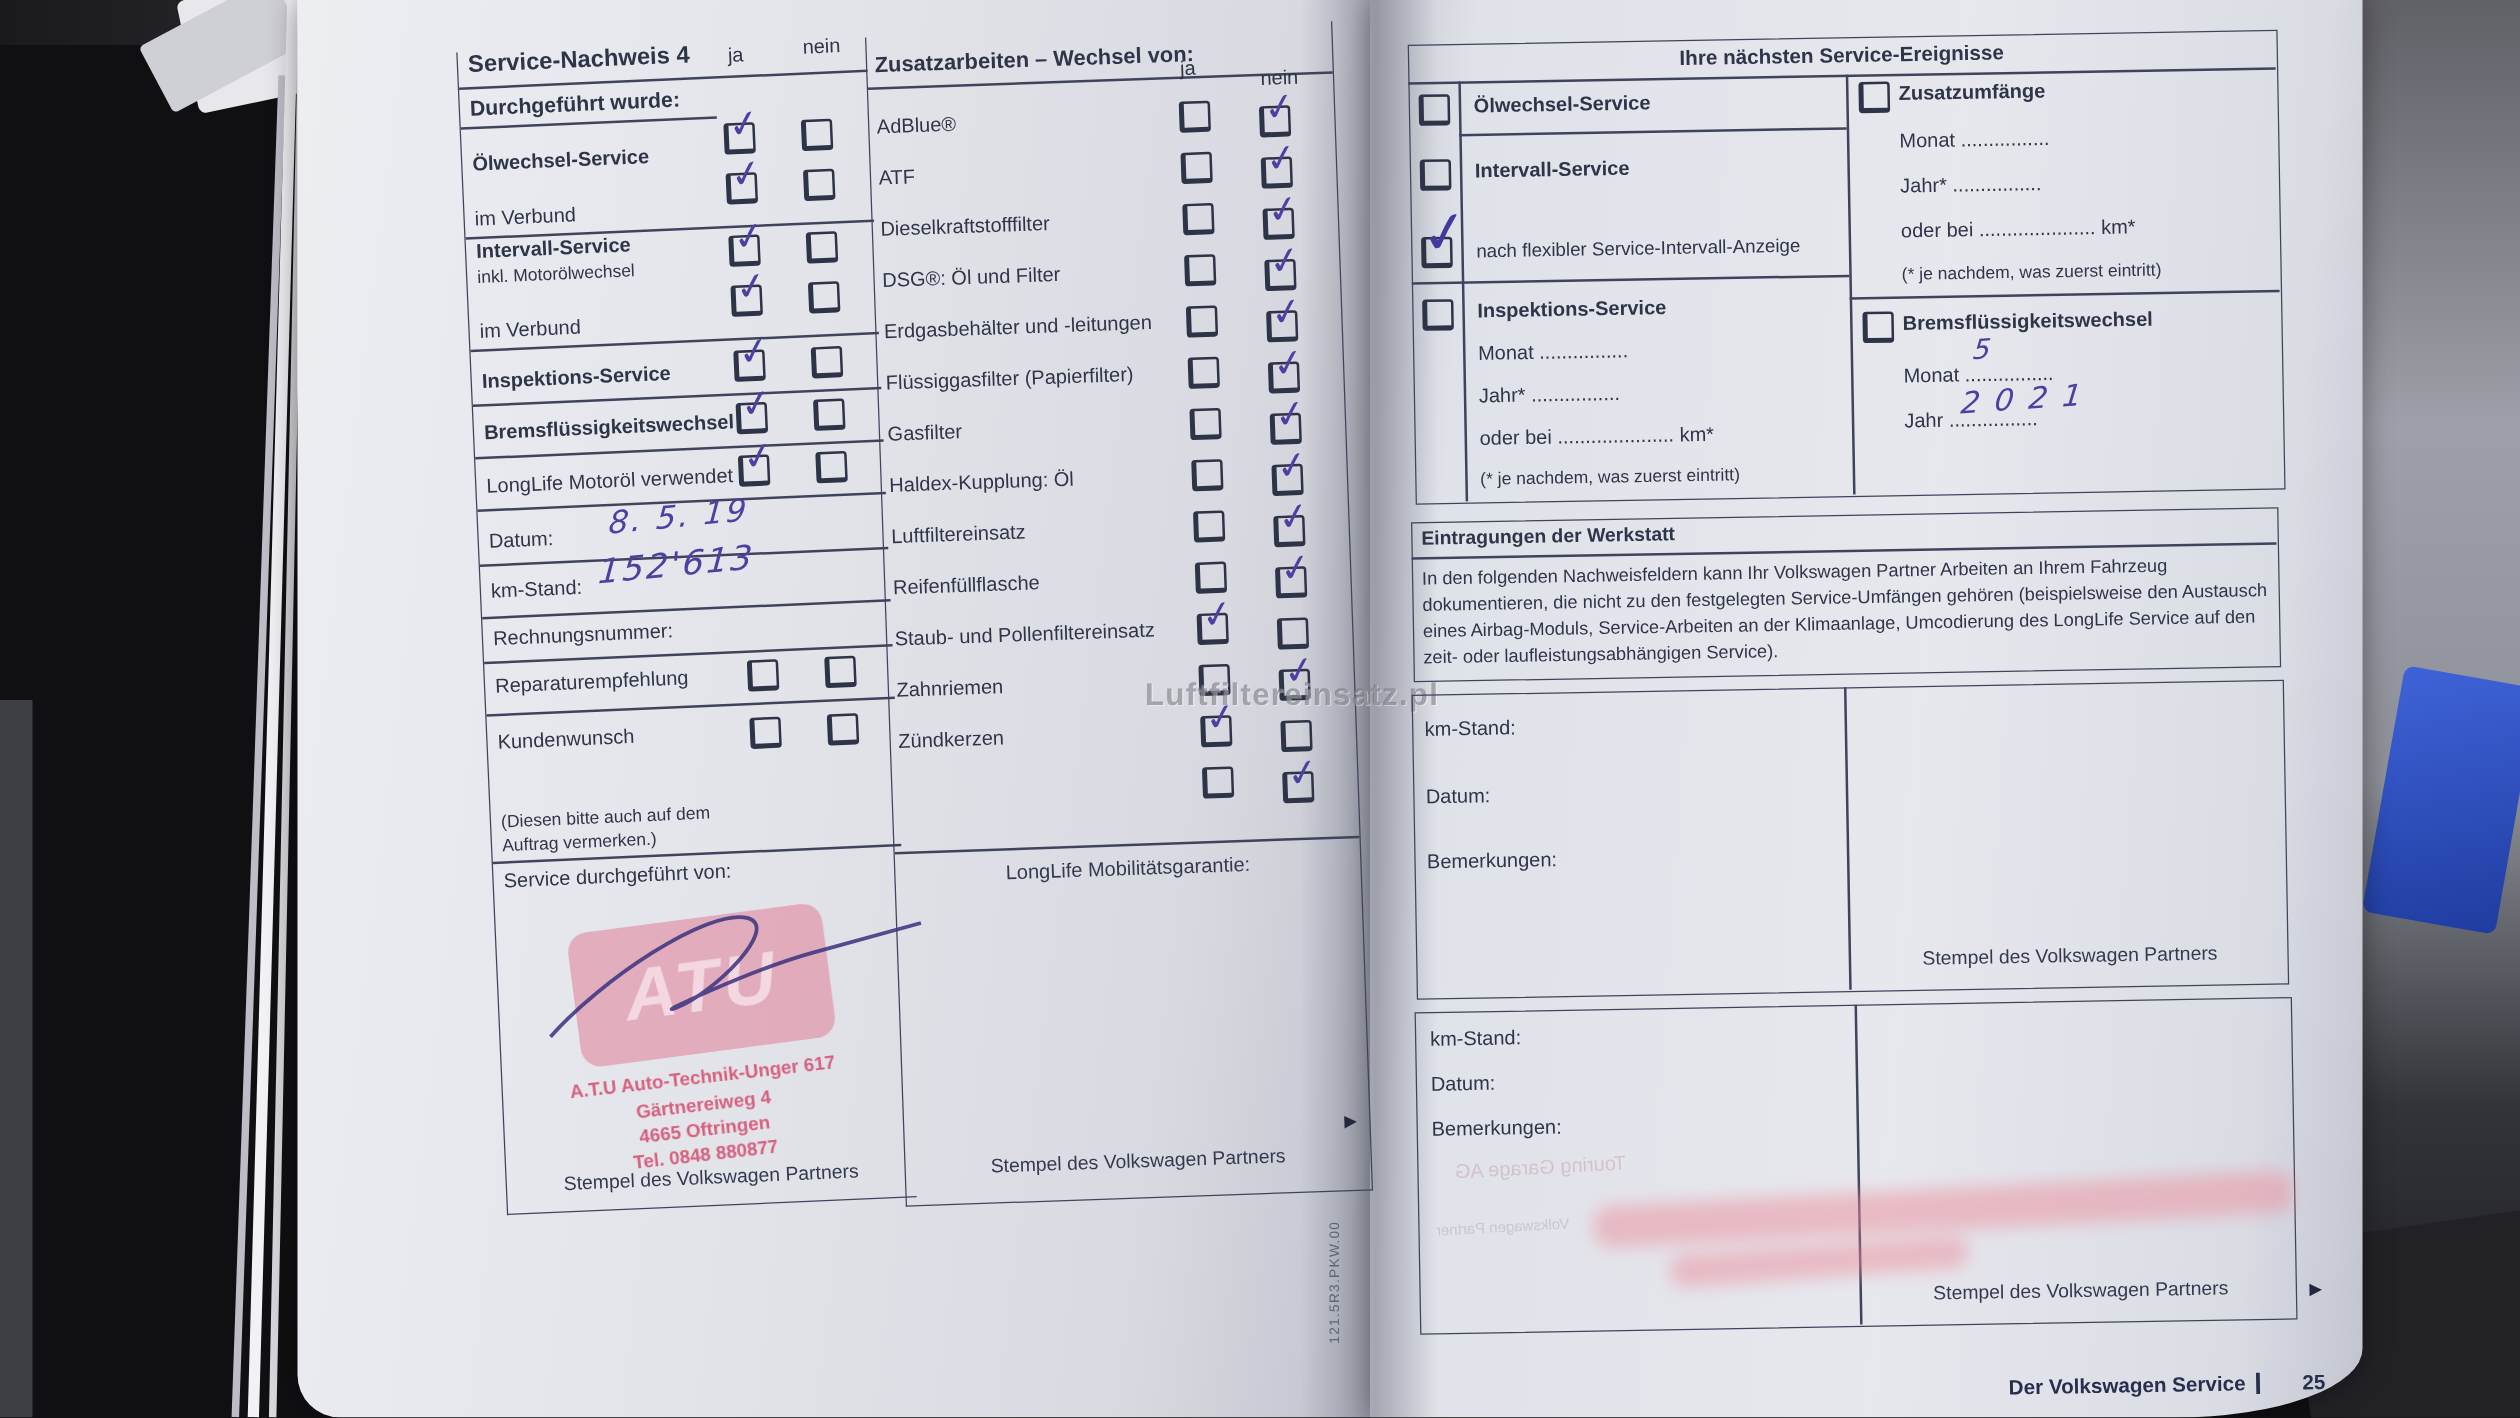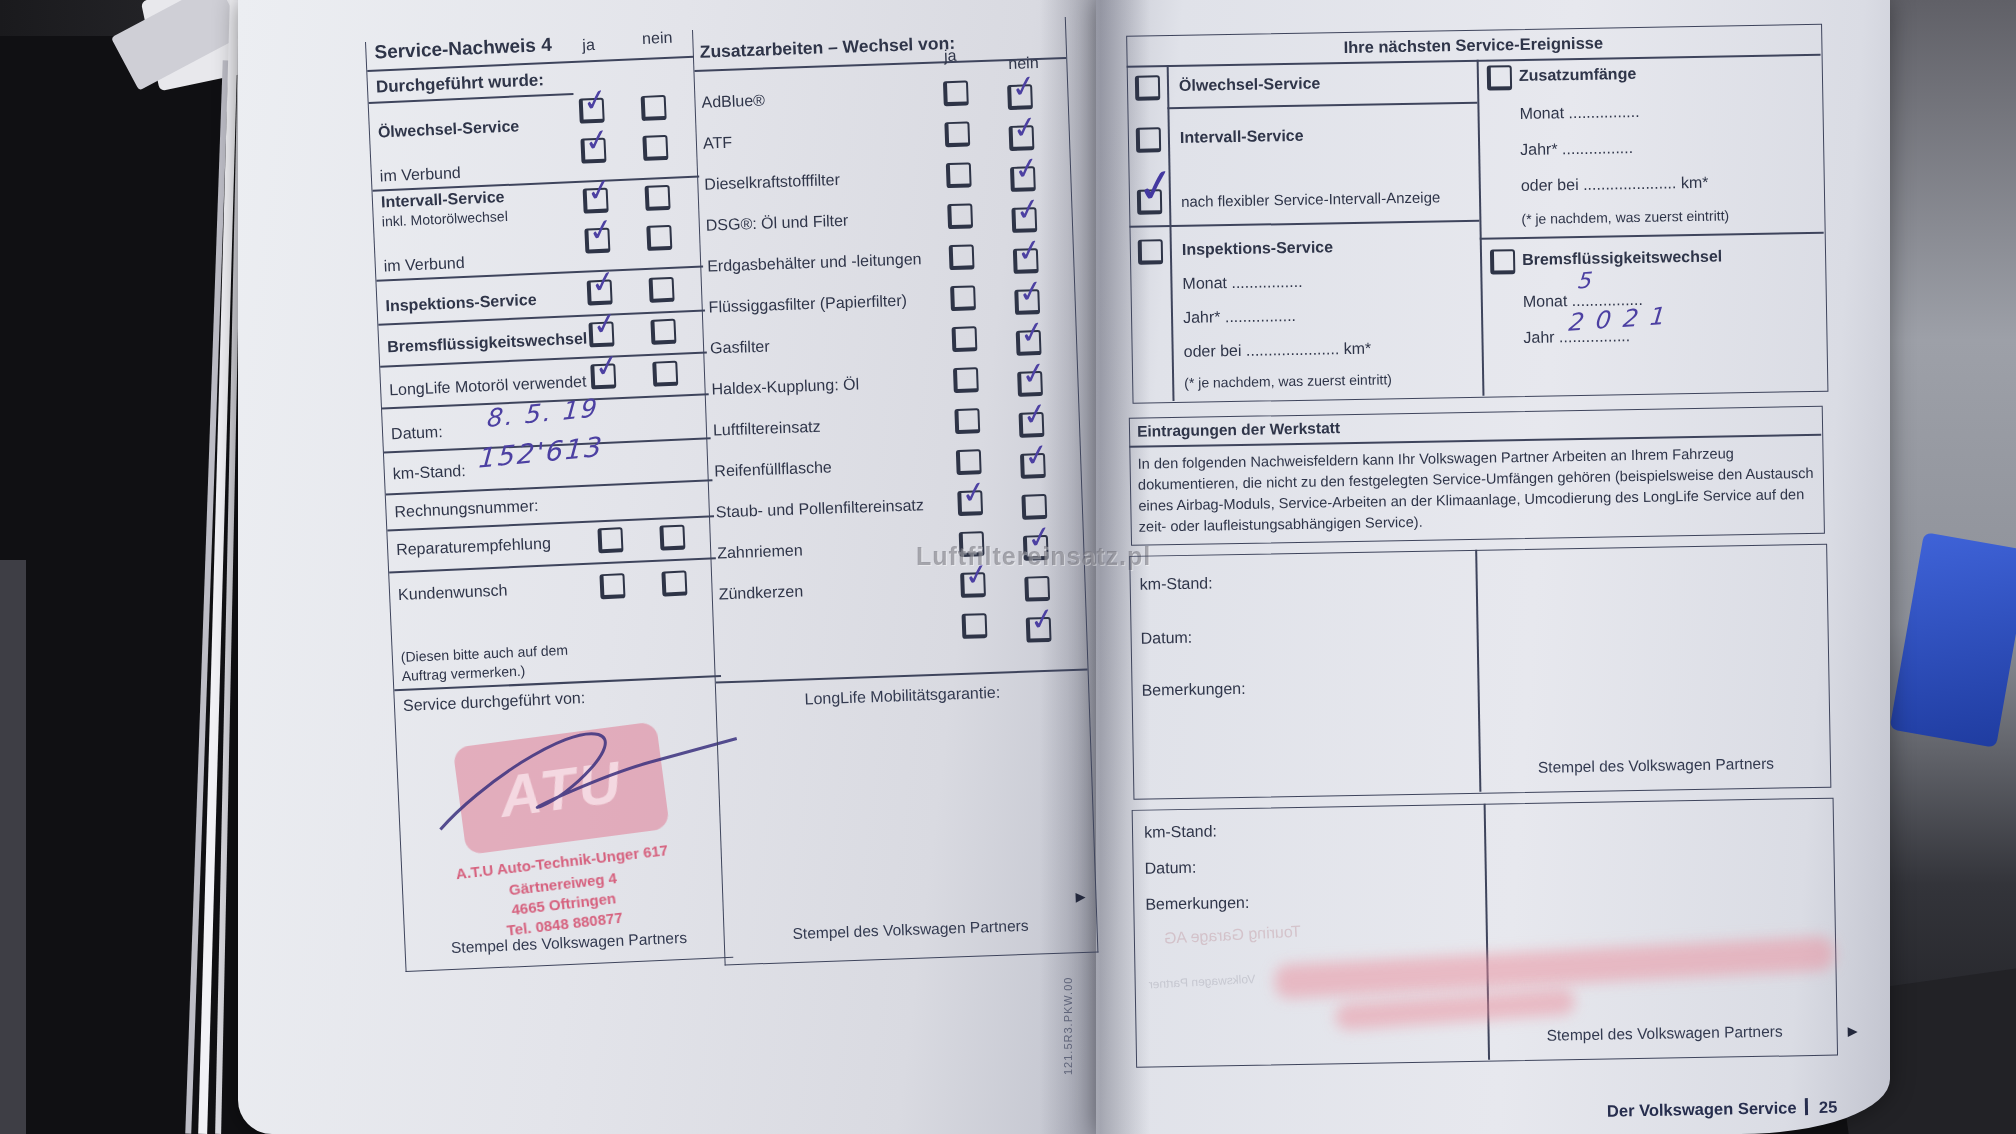--- a/index.html
+++ b/index.html
@@ -386,16 +386,16 @@
     <div class="lbl" style="left:12px;top:868px">Bemerkungen:</div>
     <div class="ghost" style="left:30px;top:900px;font-size:16px;color:rgba(180,120,130,.3)">Touring Garage AG</div>
     <div class="ghost" style="left:14px;top:948px;font-size:12px;color:rgba(130,130,145,.28)">Volkswagen Partner</div>
     <div class="smudge" style="left:140px;top:930px;width:560px;height:34px;transform:rotate(-2deg)"></div>
     <div class="smudge" style="left:200px;top:974px;width:240px;height:26px;transform:rotate(-3deg)"></div>
     <div class="caption" style="left:364px;top:1006px;width:330px">Stempel des Volkswagen Partners</div>
     <div class="arrow" style="left:712px;top:1008px">▶</div>
 
     <div class="footer" style="left:470px;top:1082px">Der Volkswagen Service</div>
     <div class="abs" style="left:668px;top:1082px;width:3px;height:17px;background:#272e4e"></div>
-    <div class="footer" style="left:682px;top:1082px">25</div>
+    <div class="footer" style="left:705px;top:1082px">25</div>
   </div>
 
 </div>
 
 </body></html>

